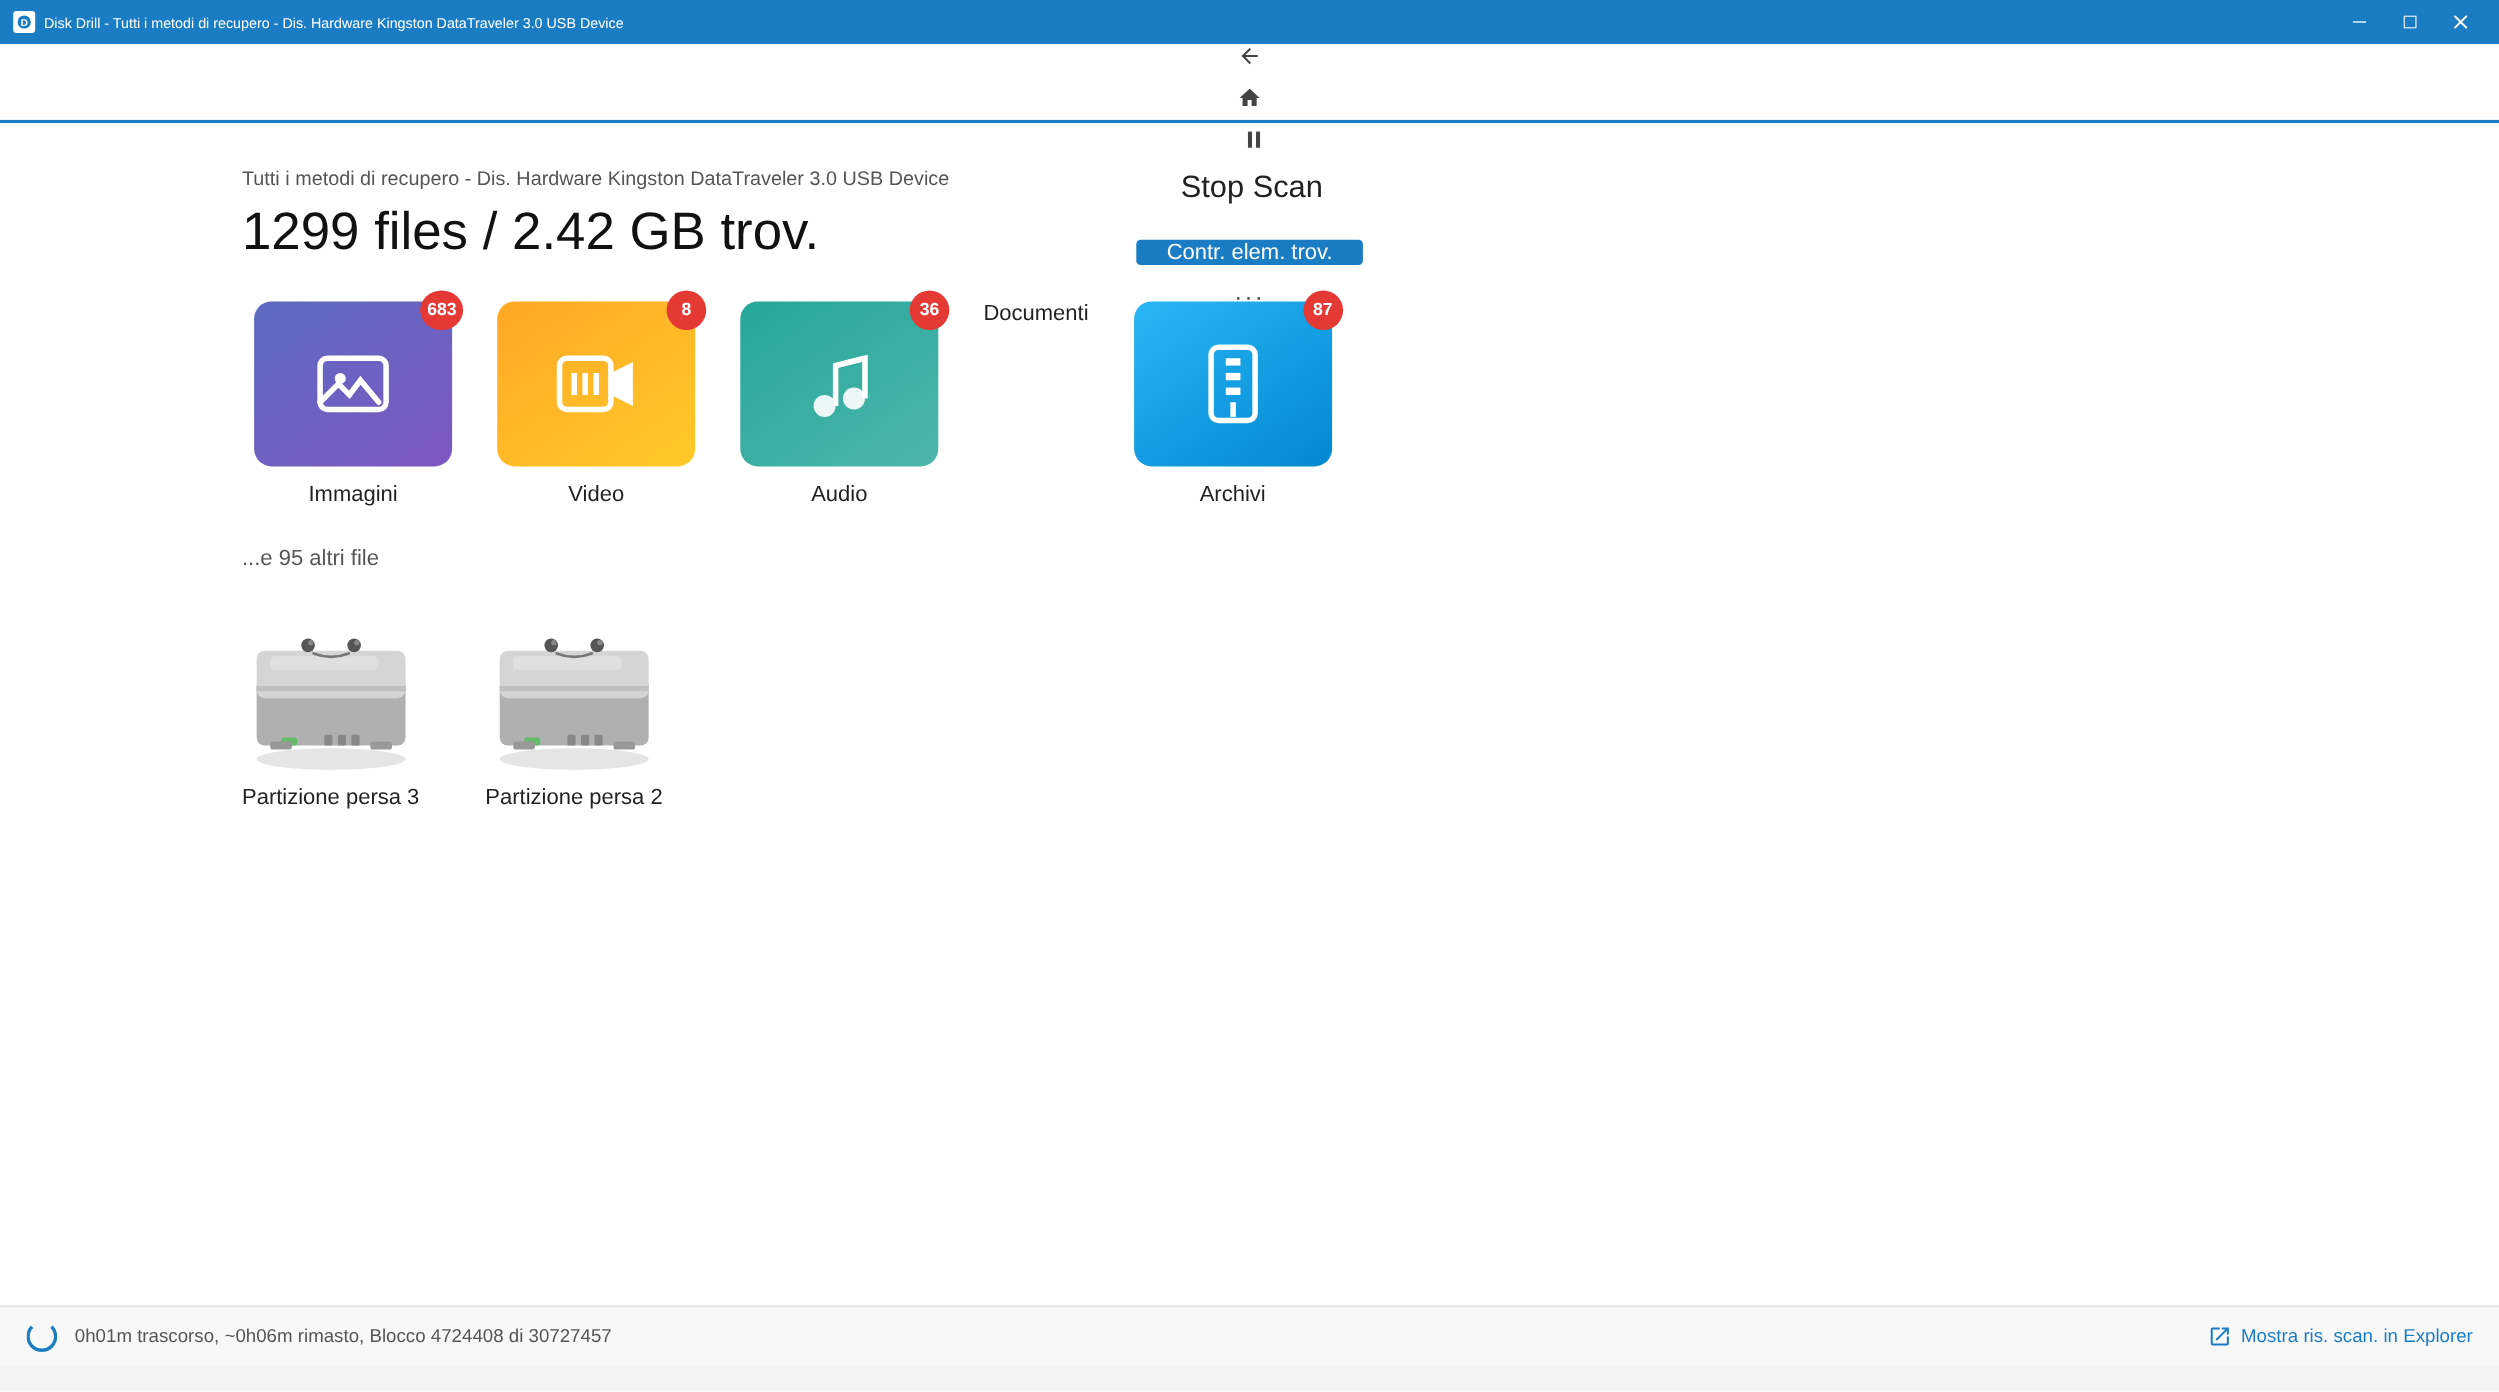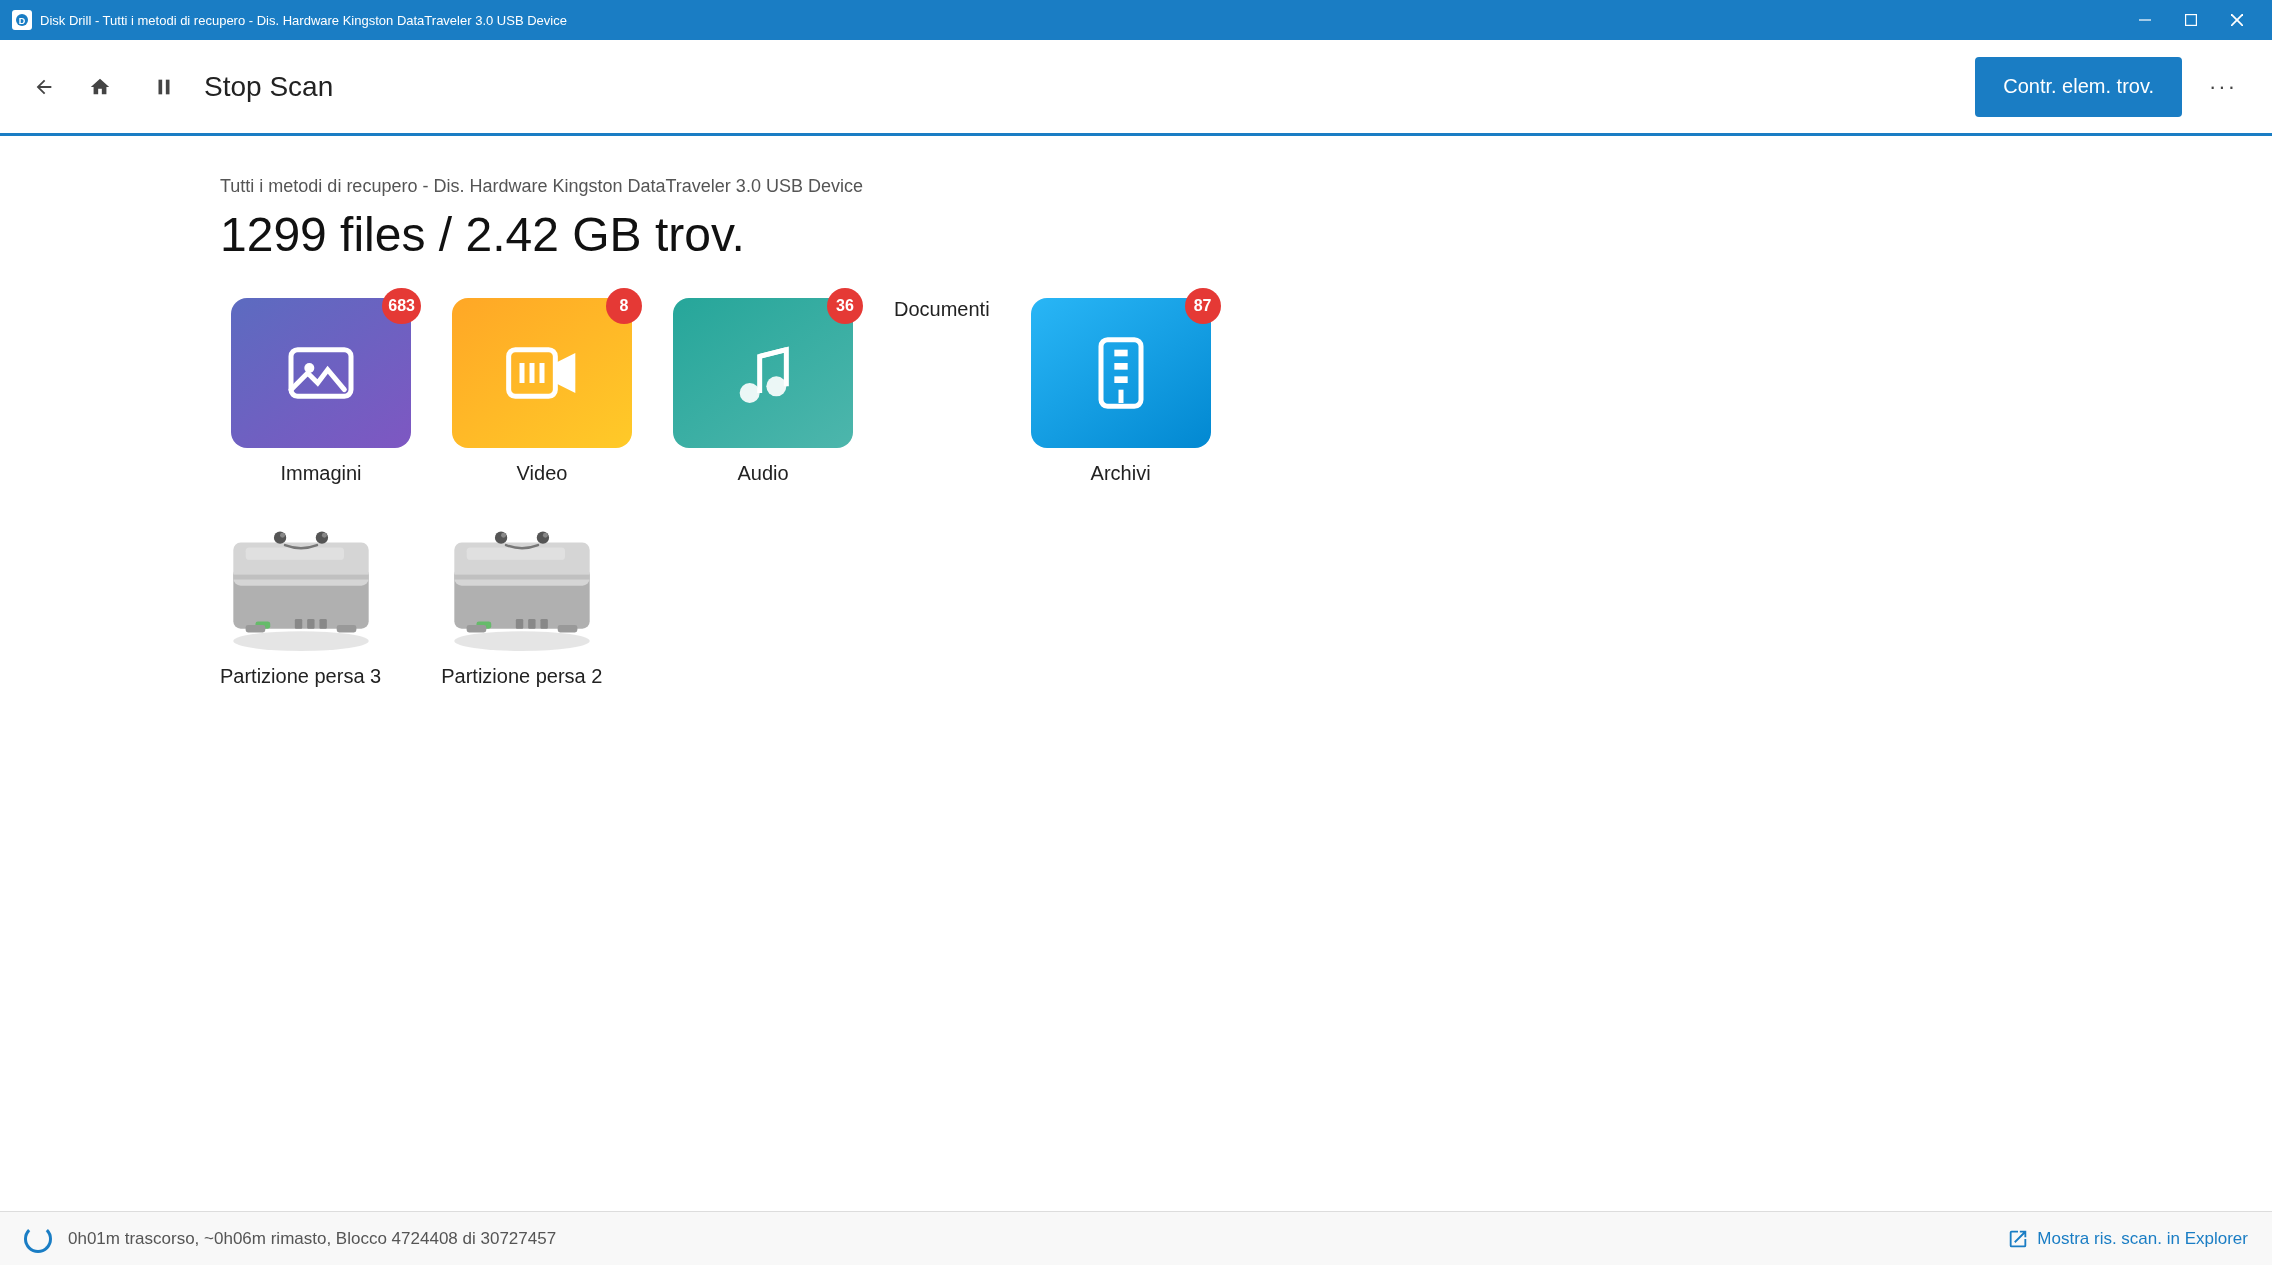--- a/index.html
+++ b/index.html
@@ -28,26 +28,27 @@
     .titlebar-controls { display: flex; gap: 0; }
     .titlebar-btn {
       width: 46px; height: 40px;
       display: flex; align-items: center; justify-content: center;
       cursor: pointer; color: white; font-size: 12px;
     }
 
     
     .toolbar {
       background: #ffffff;
-      height: 96px;
+      height: 72px;
       display: flex;
       align-items: center;
       padding: 0 24px;
       border-bottom: 3px solid #1a7dc4;
       gap: 16px;
+      flex-direction: column;
     }
     .toolbar-btn {
       background: none; border: none; cursor: pointer;
       display: flex; align-items: center; justify-content: center;
       width: 40px; height: 40px; border-radius: 4px;
     }
     .toolbar-btn svg { width: 22px; height: 22px; fill: #444; }
     .toolbar-pause { margin-left: 8px; }
     .toolbar-pause svg { fill: #444; }
     .toolbar-stop-label {
@@ -311,20 +312,21 @@
             <line x1="10" y1="10" x2="14" y2="10" stroke="white" stroke-width="2"></line>
             <line x1="10" y1="14" x2="14" y2="14" stroke="white" stroke-width="2"></line>
             <line x1="12" y1="17" x2="12" y2="21" stroke="white" stroke-width="1.5"></line>
           </svg>
       <div class="badge">87</div>
     </div>
     <span class="category-label">Archivi</span>
   </div>
     </div>
 
+  <div class="extra-files">...e 95 altri file</div>
 
 
   <div class="partitions" id="partitions-container">
 
   <div class="partition-item">
     <div class="partition-icon">
       <svg viewBox="0 0 130 110" xmlns="http://www.w3.org/2000/svg">
 
     <ellipse cx="65" cy="100" rx="55" ry="8" fill="#aaa" opacity="0.3"></ellipse>
 

